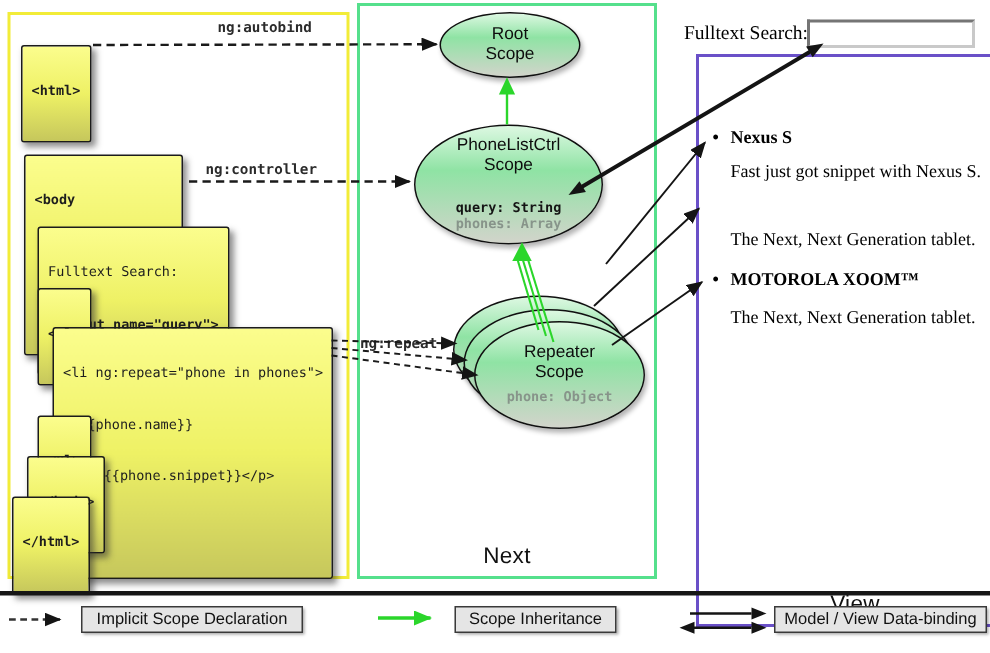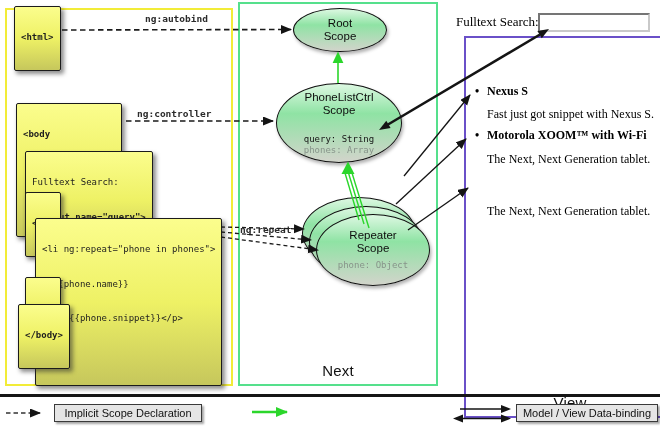--- a/index.html
+++ b/index.html
@@ -26,22 +26,22 @@
   .ng-label { position:absolute; z-index:11; font-family:"DejaVu Sans Mono",monospace;
               font-size:9.5px; font-weight:bold; color:#2b2b2b; white-space:nowrap; }
 
   
   .ellipse { position:absolute; z-index:10; border:1.7px solid #101010; border-radius:50%;
              background:linear-gradient(180deg,#ddf8e2 0%,#8fe3a4 38%,#d2d4cb 100%);
              box-shadow:1.5px 2.5px 3.5px rgba(0,0,0,.3);
              display:flex; flex-direction:column; align-items:center; justify-content:center;
              text-align:left; }
   .scope-title { font-size:11.5px; line-height:13px; color:#0d0d0d; }
-  .scope-prop  { font-family:"DejaVu Sans Mono",monospace; font-size:9px; line-height:11px; }
-  .prop-strong { font-weight:normal; color:#141414;margin-top:12px; }
+  .scope-prop  { font-family:"DejaVu Sans Mono",monospace; font-size:9px; line-height:11px;font-weight:bold; }
+  .prop-strong { font-weight:bold; color:#141414;margin-top:12px; }
   .prop-gray   { color:#87948a; }
   .gap6 { height:5px; }
 
   
   .view-search-label { position:absolute; z-index:10; font-family:"Liberation Serif",serif;
                        font-size:13px; color:#000; }
   .search-input { position:absolute; z-index:10; width:104px; height:13px;
                   border:2px inset #c9c9c9; background:#fff; font-size:11px; }
   .view-title { position:absolute; z-index:10; font-family:"Liberation Serif",serif;
                 font-size:12px; color:#000; white-space:nowrap;font-weight:bold; }
@@ -67,21 +67,21 @@
   <div class="panel panel-template">
     <div class="panel-label">Template</div>
   </div>
   <div class="panel panel-model">
     <div class="panel-label">Next</div>
   </div>
   <div class="panel panel-view">
     <div class="panel-label">View</div>
   </div>
 
-  <div class="code-box" style="left:14px;top:6px">
+  <div class="code-box" style="left:14px;top:30px">
     <div class="b">&lt;html&gt;</div>
   </div>
 
   <div class="code-box" style="left:16px;top:103px">
     <div class="b">&lt;body</div>
     <div class="b"> ng:controller=</div>
     <div class="b"> "PhoneListCtrl"&gt;</div>
   </div>
 
   <div class="code-box" style="left:25px;top:151px">
@@ -101,20 +101,23 @@
   </div>
 
   <div class="code-box" style="left:25px;top:277px">
     <div class="b">&lt;ul&gt;</div>
   </div>
 
   <div class="code-box" style="left:18px;top:304px">
     <div class="b">&lt;/body&gt;</div>
   </div>
 
+  <div class="code-box" style="left:8px;top:331px">
+    <div class="b">&lt;/html&gt;</div>
+  </div>
 
   <div class="ng-label" style="left:145px;top:13px">ng:autobind</div>
   <div class="ng-label" style="left:137px;top:108px">ng:controller</div>
   <div class="ng-label" style="left:240px;top:224px">ng:repeat</div>
 
   <div class="ellipse" style="left:293px;top:8px;width:92px;height:42px">
     <div class="scope-title">Root</div>
     <div class="scope-title">Scope</div>
   </div>
 
@@ -136,29 +139,30 @@
   </div>
 
   <div class="view-search-label" style="left:456px;top:14px">Fulltext Search:</div>
   <input class="search-input" style="left: 538px; top: 13px;" type="text" value="">
 
   <div class="view-title" style="left:475px;top:84px">
     <span class="bullet">•</span><span>Nexus S</span>
   </div>
   <div class="view-desc" style="left:487px;top:107px">Fast just got snippet with Nexus S.</div>
 
-  <div class="view-title" style="left:475px;top:128px">
-    <span class="bullet">•</span><span>Motorola XOOM™ with Wi-Fi</span>
-  </div>
   <div class="view-desc" style="left:487px;top:152px">The Next, Next Generation tablet.</div>
 
+  <div class="view-title" style="left:475px;top:179px">
+    <span class="bullet">•</span><span>MOTOROLA XOOM™</span>
+  </div>
   <div class="view-desc" style="left:487px;top:204px">The Next, Next Generation tablet.</div>
 
   <div class="legend-sep"></div>
   <div class="legend-box" style="left:54px;top:404px;width:146px">Implicit Scope Declaration</div>
+  <div class="legend-box" style="left:303px;top:404px;width:106px">Scope Inheritance</div>
   <div class="legend-box" style="left:516px;top:404px;width:140px">Model / View Data-binding</div>
 
   <svg class="overlay" width="660" height="435" viewBox="0 0 660 435">
     <defs>
       <marker id="mhead" markerUnits="userSpaceOnUse" markerWidth="12" markerHeight="10" refX="10" refY="4.5" orient="auto">
         <polygon points="0,0 11,4.5 0,9" fill="#141414"></polygon>
       </marker>
       <marker id="ghead" markerUnits="userSpaceOnUse" markerWidth="14" markerHeight="12" refX="11" refY="5" orient="auto">
         <polygon points="0,0 12,5 0,10" fill="#2bd62b"></polygon>
       </marker>

